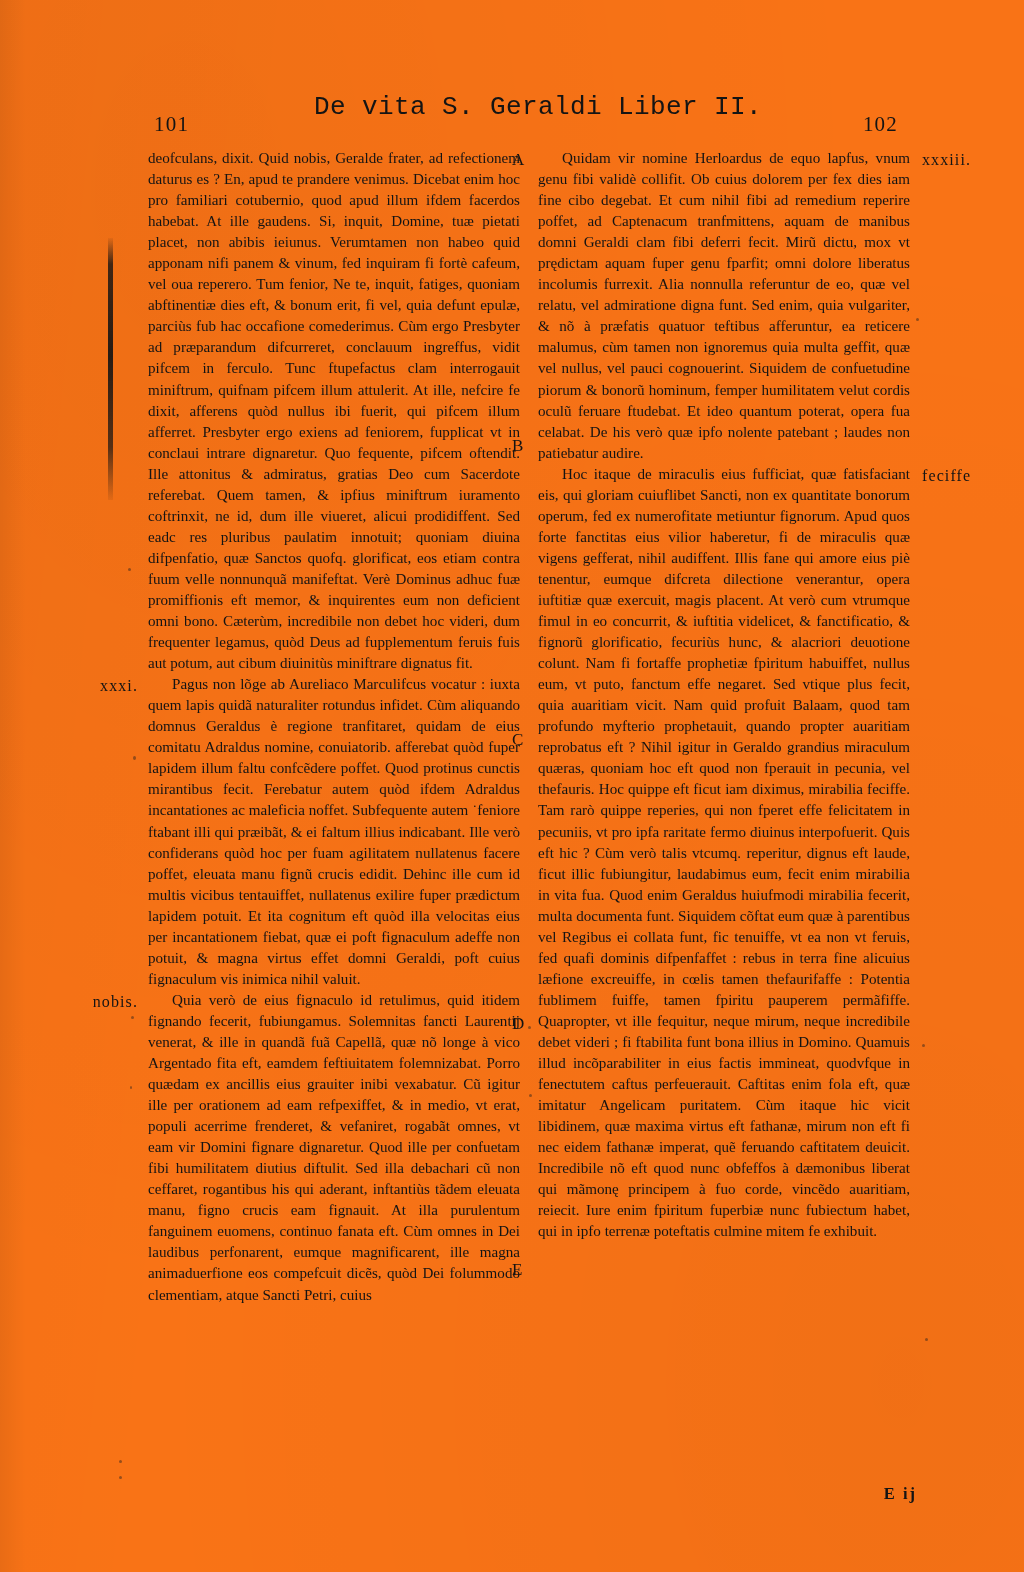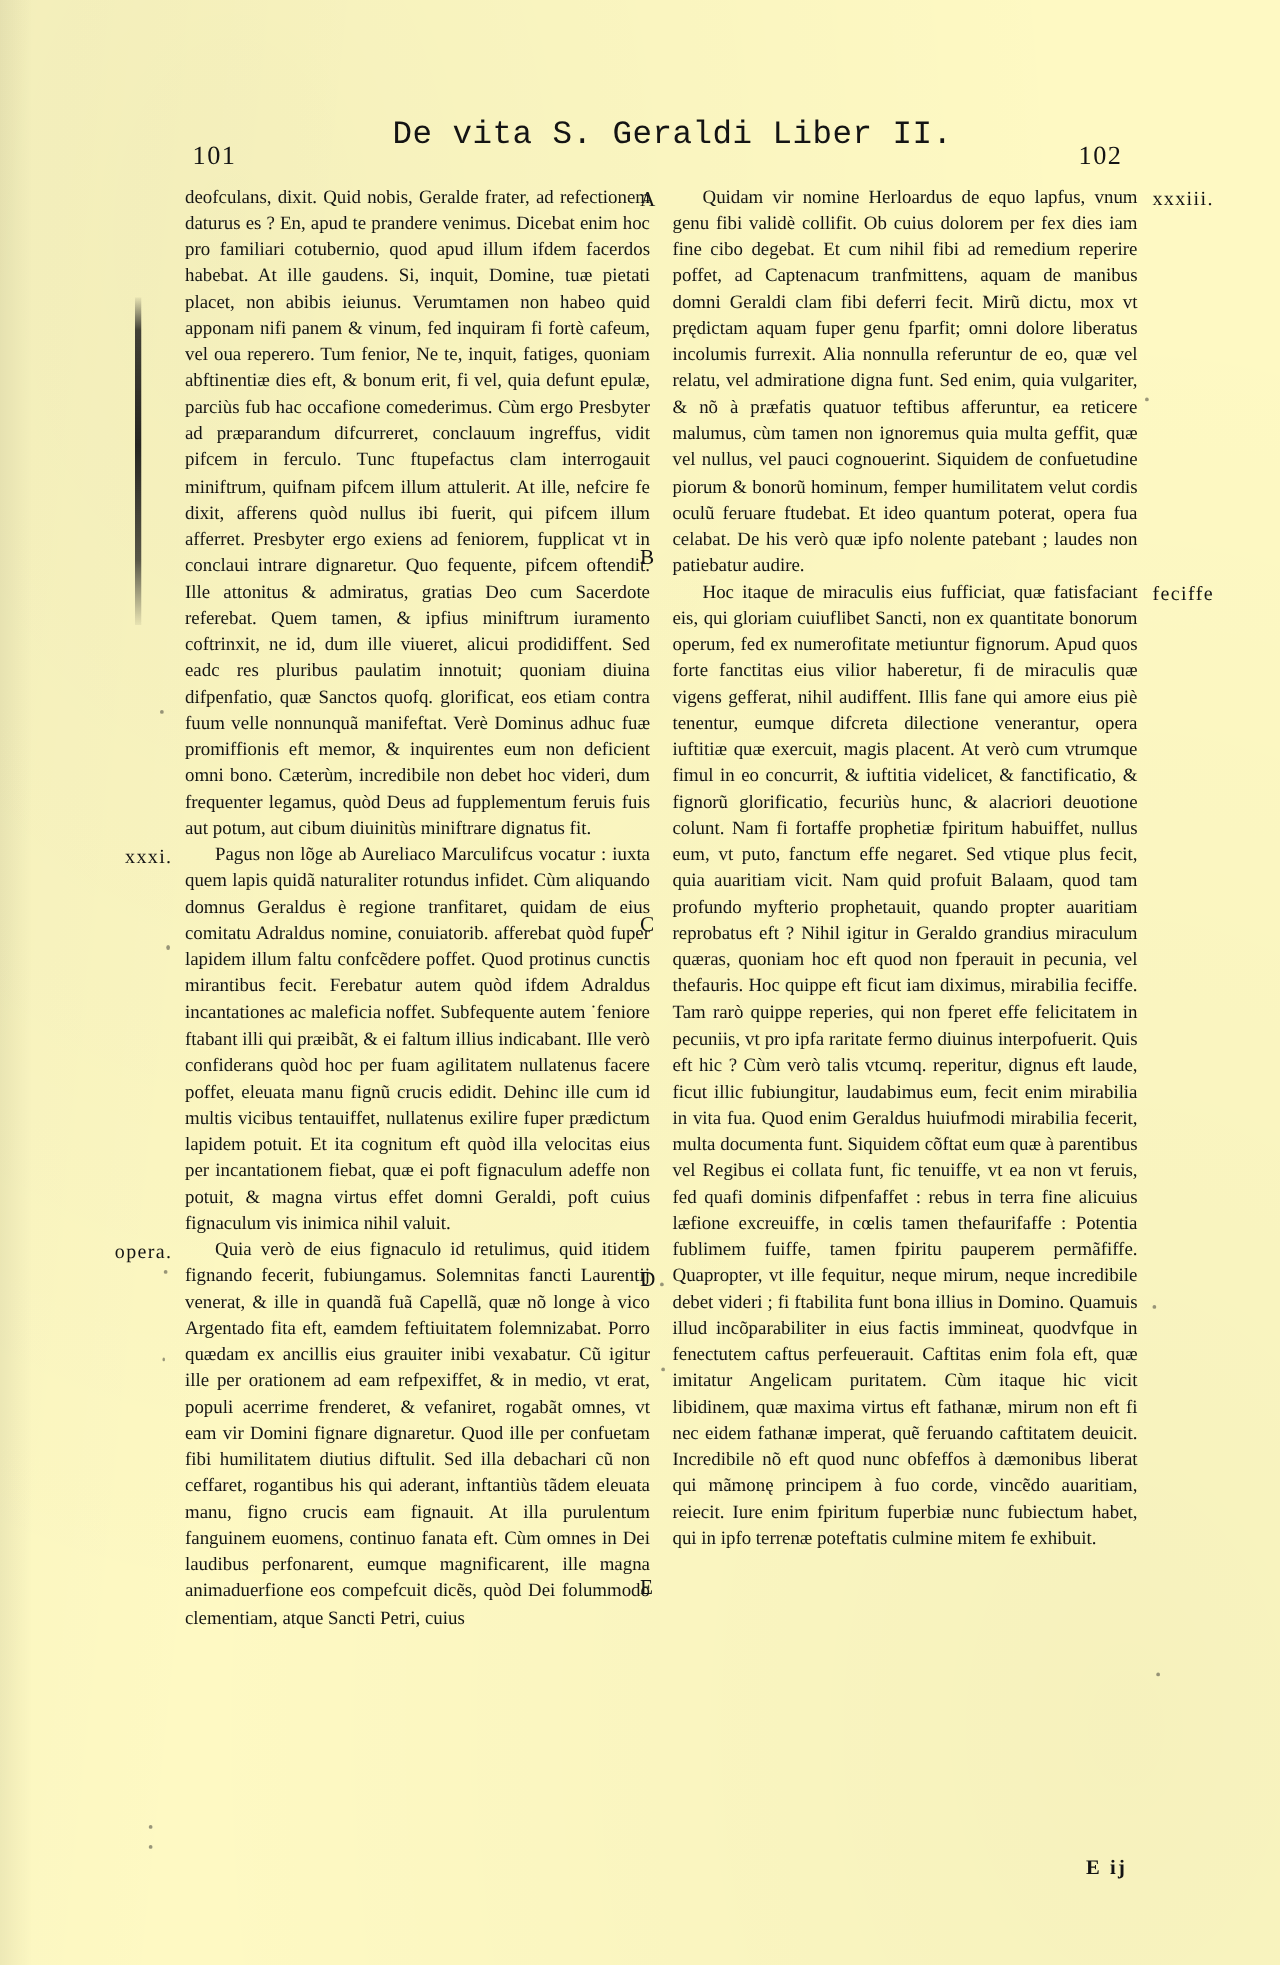--- a/index.html
+++ b/index.html
@@ -13,21 +13,21 @@
     position: relative;
     font-family: "Liberation Serif", "DejaVu Serif", serif;
     color: #141414;
     overflow: hidden;
   }
 
   
   #page {
     position: absolute;
     inset: 0;
-    background: #fef9c3;
+    background: #f97316;
   }
   #page-grain {
     position: absolute;
     inset: 0;
     pointer-events: none;
     background:
       radial-gradient(ellipse at 18% 12%, rgba(0,0,0,0.035), rgba(0,0,0,0) 58%),
       radial-gradient(ellipse at 88% 88%, rgba(0,0,0,0.03), rgba(0,0,0,0) 60%),
       linear-gradient(96deg, rgba(0,0,0,0.018) 0%, rgba(0,0,0,0) 26%);
   }
@@ -122,21 +122,21 @@
   .gutter-letter {
     position: absolute;
     left: 512px;
     font-size: 17px;
     font-family: "Liberation Serif", serif;
   }
 
   
   #signature {
     position: absolute;
-    right: 122px;
+    right: 107px;
     top: 1484px;
     font-size: 16.5px;
     letter-spacing: 2px;
     font-weight: bold;
     margin-left: 21px;
   }
 
   
   .speck {
     position: absolute;
@@ -180,21 +180,21 @@
 
     <div class="col" id="col-left">
       <p class="noindent">deofculans, dixit. Quid nobis, Geralde frater, ad refectionem daturus es ? En, apud te prandere venimus. Dicebat enim hoc pro familiari cotubernio, quod apud illum ifdem facerdos habebat. At ille gaudens. Si, inquit, Domine, tuæ pietati placet, non abibis ieiunus. Verumtamen non habeo quid apponam nifi panem &amp; vinum, fed inquiram fi fortè cafeum, vel oua reperero. Tum fenior, Ne te, inquit, fatiges, quoniam abftinentiæ dies eft, &amp; bonum erit, fi vel, quia defunt epulæ, parciùs fub hac occafione comederimus. Cùm ergo Presbyter ad præparandum difcurreret, conclauum ingreffus, vidit pifcem in ferculo. Tunc ftupefactus clam interrogauit miniftrum, quifnam pifcem illum attulerit. At ille, nefcire fe dixit, afferens quòd nullus ibi fuerit, qui pifcem illum afferret. Presbyter ergo exiens ad feniorem, fupplicat vt in conclaui intrare dignaretur. Quo fequente, pifcem oftendit. Ille attonitus &amp; admiratus, gratias Deo cum Sacerdote referebat. Quem tamen, &amp; ipfius miniftrum iuramento coftrinxit, ne id, dum ille viueret, alicui prodidiffent. Sed eadc res pluribus paulatim innotuit; quoniam diuina difpenfatio, quæ Sanctos quofq. glorificat, eos etiam contra fuum velle nonnunquã manifeftat. Verè Dominus adhuc fuæ promiffionis eft memor, &amp; inquirentes eum non deficient omni bono. Cæterùm, incredibile non debet hoc videri, dum frequenter legamus, quòd Deus ad fupplementum feruis fuis aut potum, aut cibum diuinitùs miniftrare dignatus fit.</p>
 
       <div style="position:relative;">
         <span class="sect-num sect-left" style="top:1px;">xxxi.</span>
         <p>Pagus non lõge ab Aureliaco Marculifcus vocatur : iuxta quem lapis quidã naturaliter rotundus infidet. Cùm aliquando domnus Geraldus è regione tranfitaret, quidam de eius comitatu Adraldus nomine, conuiatorib. afferebat quòd fuper lapidem illum faltu confcẽdere poffet. Quod protinus cunctis mirantibus fecit. Ferebatur autem quòd ifdem Adraldus incantationes ac maleficia noffet. Subfequente autem ˙feniore ftabant illi qui præibãt, &amp; ei faltum illius indicabant. Ille verò confiderans quòd hoc per fuam agilitatem nullatenus facere poffet, eleuata manu fignũ crucis edidit. Dehinc ille cum id multis vicibus tentauiffet, nullatenus exilire fuper prædictum lapidem potuit. Et ita cognitum eft quòd illa velocitas eius per incantationem fiebat, quæ ei poft fignaculum adeffe non potuit, &amp; magna virtus effet domni Geraldi, poft cuius fignaculum vis inimica nihil valuit.</p>
       </div>
 
       <div style="position:relative;">
-        <span class="sect-num sect-left" style="top:1px;">opera.</span>
+        <span class="sect-num sect-left" style="top:1px;">nobis.</span>
         <p>Quia verò de eius fignaculo id retulimus, quid itidem fignando fecerit, fubiungamus. Solemnitas fancti Laurentij venerat, &amp; ille in quandã fuã Capellã, quæ nõ longe à vico Argentado fita eft, eamdem feftiuitatem folemnizabat. Porro quædam ex ancillis eius grauiter inibi vexabatur. Cũ igitur ille per orationem ad eam refpexiffet, &amp; in medio, vt erat, populi acerrime frenderet, &amp; vefaniret, rogabãt omnes, vt eam vir Domini fignare dignaretur. Quod ille per confuetam fibi humilitatem diutius diftulit. Sed illa debachari cũ non ceffaret, rogantibus his qui aderant, inftantiùs tãdem eleuata manu, figno crucis eam fignauit. At illa purulentum fanguinem euomens, continuo fanata eft. Cùm omnes in Dei laudibus perfonarent, eumque magnificarent, ille magna animaduerfione eos compefcuit dicẽs, quòd Dei folummodo clementiam, atque Sancti Petri, cuius</p>
       </div>
     </div>
 
     <div class="col" id="col-right">
 
       <div style="position:relative;">
         <span class="sect-num sect-right" style="top:1px;">xxxiii.</span>
         <p>Quidam vir nomine Herloardus de equo lapfus, vnum genu fibi validè collifit. Ob cuius dolorem per fex dies iam fine cibo degebat. Et cum nihil fibi ad remedium reperire poffet, ad Captenacum tranfmittens, aquam de manibus domni Geraldi clam fibi deferri fecit. Mirũ dictu, mox vt prędictam aquam fuper genu fparfit; omni dolore liberatus incolumis furrexit. Alia nonnulla referuntur de eo, quæ vel relatu, vel admiratione digna funt. Sed enim, quia vulgariter, &amp; nõ à præfatis quatuor teftibus afferuntur, ea reticere malumus, cùm tamen non ignoremus quia multa geffit, quæ vel nullus, vel pauci cognouerint. Siquidem de confuetudine piorum &amp; bonorũ hominum, femper humilitatem velut cordis oculũ feruare ftudebat. Et ideo quantum poterat, opera fua celabat. De his verò quæ ipfo nolente patebant ; laudes non patiebatur audire.</p>
       </div>

